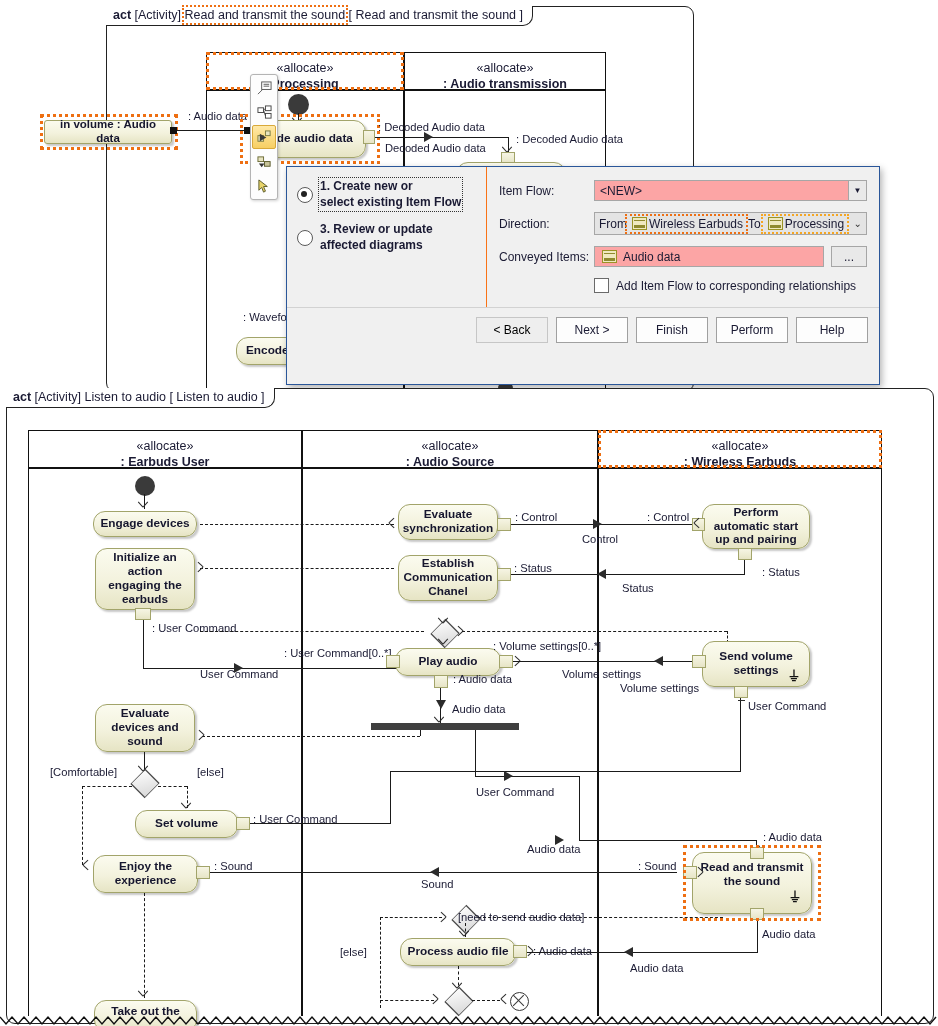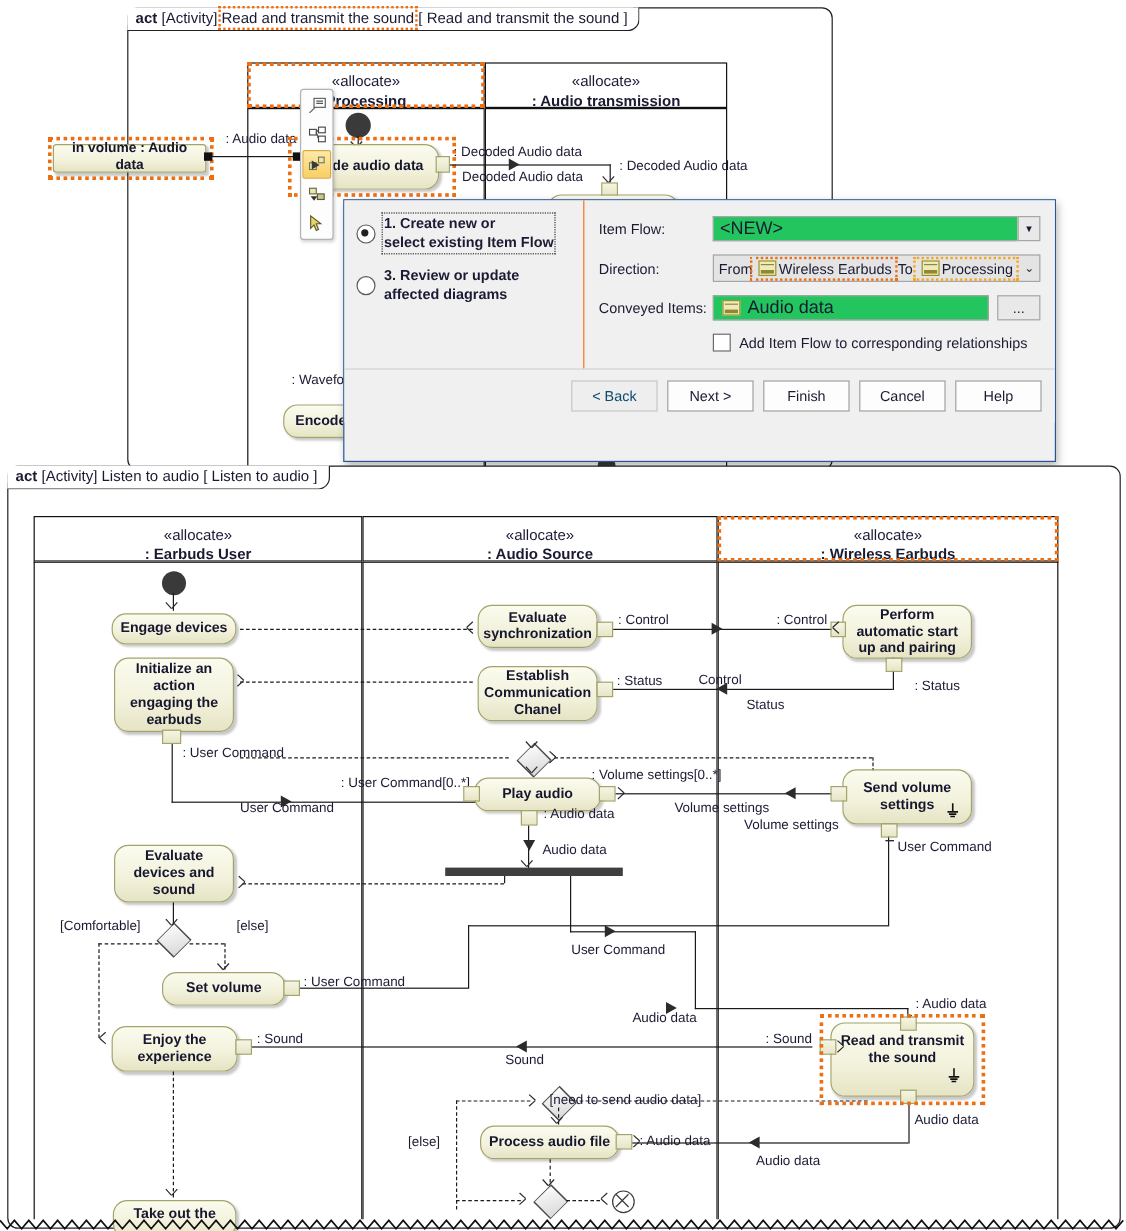--- a/index.html
+++ b/index.html
@@ -69,22 +69,22 @@
          flex:0 0 14px;margin-right:7px;background:#fff;position:relative;}
   .radio.on:after{content:"";position:absolute;left:3px;top:3px;width:6px;height:6px;
          border-radius:50%;background:#222;}
   .radio.dim{border-color:#bdbdbd;}
   .step-t{font-size:12px;font-weight:bold;line-height:1.3;}
   .step.sel-step .step-t{outline:1.2px dotted #333;outline-offset:1px;}
   .step.dim .step-t{color:#9a9a9a;font-weight:bold;}
   #dlg-right{flex:1;padding:13px 12px 0 12px;box-sizing:border-box;}
   .row{display:flex;align-items:center;margin-bottom:11px;}
   .row .cap{width:95px;font-size:12px;}
-  .tbox{flex:1;height:21px;border:1px solid #a6a6a6;background:#22c55e;display:flex;align-items:center;
-        padding:0 5px;font-size:15px;box-sizing:border-box;}
+  .tbox{flex:1;height:21px;border:1px solid #a6a6a6;background:#fca5a5;display:flex;align-items:center;
+        padding:0 5px;font-size:12px;box-sizing:border-box;}
   .combo{display:flex;flex:1;height:21px;}
   .combo .tbox{border-right:none;}
   .cbtn{width:19px;height:21px;border:1px solid #a6a6a6;background:#e9e9e9;
         display:flex;align-items:center;justify-content:center;font-size:8px;box-sizing:border-box;}
   .dirbox{flex:1;height:23px;border:1px solid #a6a6a6;background:#e4e4e4;display:flex;
         align-items:center;padding:0 4px;font-size:12px;box-sizing:border-box;position:relative;}
   .blkicon{width:13px;height:11px;border:1px solid #9a9326;background:#efe9c0;
         display:inline-block;margin:0 2px;position:relative;flex:0 0 13px;}
   .blkicon:before{content:"";position:absolute;left:1px;right:1px;top:2px;height:1.2px;background:#8f8a30;}
   .blkicon:after{content:"";position:absolute;left:1px;right:1px;bottom:1px;height:3px;background:#8f8a30;}
@@ -94,21 +94,21 @@
   .ellipsis{width:36px;height:21px;border:1px solid #a6a6a6;background:#e9e9e9;
         display:flex;align-items:flex-end;justify-content:center;font-size:12px;
         margin-left:7px;box-sizing:border-box;padding-bottom:2px;}
   .chkrow{display:flex;align-items:center;margin-top:6px;padding-left:95px;}
   .chk{width:13px;height:13px;border:1.2px solid #6a6a6a;background:#fff;margin-right:7px;flex:0 0 13px;}
   #dlg-foot{height:44px;border-top:1px solid #d2d2d2;display:flex;align-items:center;
         justify-content:flex-end;padding-right:11px;gap:8px;background:#f0f0f0;}
   .btn{width:70px;height:24px;border:1px solid #a0a0a0;background:#fdfdfd;
         font-size:12px;display:flex;align-items:center;justify-content:center;
         font-family:"Liberation Sans",sans-serif;}
-  .btn.disabled{color:#0c4a6e;background:#eeeeee;border-color:#c6c6c6;}
+  .btn.disabled{color:#000000;background:#eeeeee;border-color:#c6c6c6;}
   
   #toolbar{position:absolute;left:250px;top:74px;width:26px;height:122px;
         background:#fdfdfd;border:1px solid #b4b4b4;border-radius:3px;
         display:flex;flex-direction:column;align-items:center;padding-top:2px;
         box-shadow:1px 1px 3px rgba(0,0,0,.18);}
   .tbi{width:22px;height:25px;display:flex;align-items:center;justify-content:center;
         font-size:12px;margin-bottom:2px;border-radius:2px;position:relative;}
   .tbi.active{background:linear-gradient(180deg,#ffe9a8,#f7cf63);border:1px solid #d9a93a;}
   .zig{position:absolute;left:0;width:938px;height:11px;overflow:hidden;}
   .zig svg{display:block;}
@@ -258,21 +258,21 @@
       <div class="chkrow">
         <span class="chk"></span>
         <span>Add Item Flow to corresponding relationships</span>
       </div>
     </div>
   </div>
   <div id="dlg-foot">
     <div class="btn disabled">&lt; Back</div>
     <div class="btn">Next &gt;</div>
     <div class="btn">Finish</div>
-    <div class="btn">Cancel</div>
+    <div class="btn">Perform</div>
     <div class="btn">Help</div>
   </div>
 </div>
 
 <div class="frame" style="left:6px;top:388px;width:926px;height:634px;"></div>
 <div class="frame-tab" style="left:6px;top:388px;">
   <span class="tab-kw">act</span>
   <span>[Activity]</span>
   <span>Listen to audio</span>
   <span>[ Listen to audio ]</span>
@@ -359,21 +359,21 @@
 
 <div class="act" style="left:398px;top:504px;width:100px;height:36px;">
   <span>Evaluate synchronization</span>
 </div>
 <div class="dash-h" style="left:200px;top:524px;width:194px;"></div>
 <div class="oarr r" style="left:388px;top:519px;"></div>
 <div class="pin" style="left:497px;top:518px;width:14px;height:13px;"></div>
 <div class="lbl" style="left:515px;top:511px;">: Control</div>
 <div class="ln hln" style="left:511px;top:524px;width:189px;"></div>
 <div class="arrow-r" style="left:593px;top:519px;"></div>
-<div class="lbl" style="left:582px;top:533px;margin-top:28px;">Control</div>
+<div class="lbl" style="left:582px;top:533px;">Control</div>
 <div class="lbl" style="left:647px;top:511px;">: Control</div>
 
 <div class="act" style="left:398px;top:555px;width:100px;height:46px;">
   <span>Establish Communication Chanel</span>
 </div>
 <div class="dash-h" style="left:200px;top:568px;width:194px;"></div>
 <div class="oarr l" style="left:197px;top:563px;"></div>
 <div class="pin" style="left:497px;top:568px;width:14px;height:13px;"></div>
 <div class="lbl" style="left:514px;top:562px;">: Status</div>
 <div class="ln hln" style="left:511px;top:574px;width:233px;"></div>

